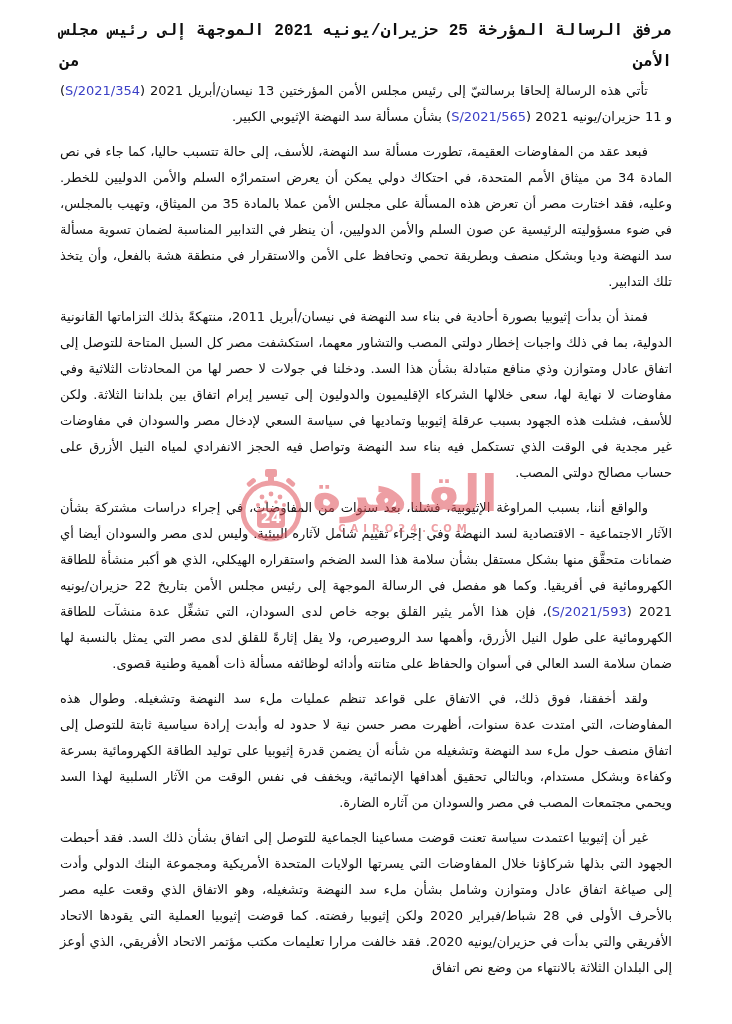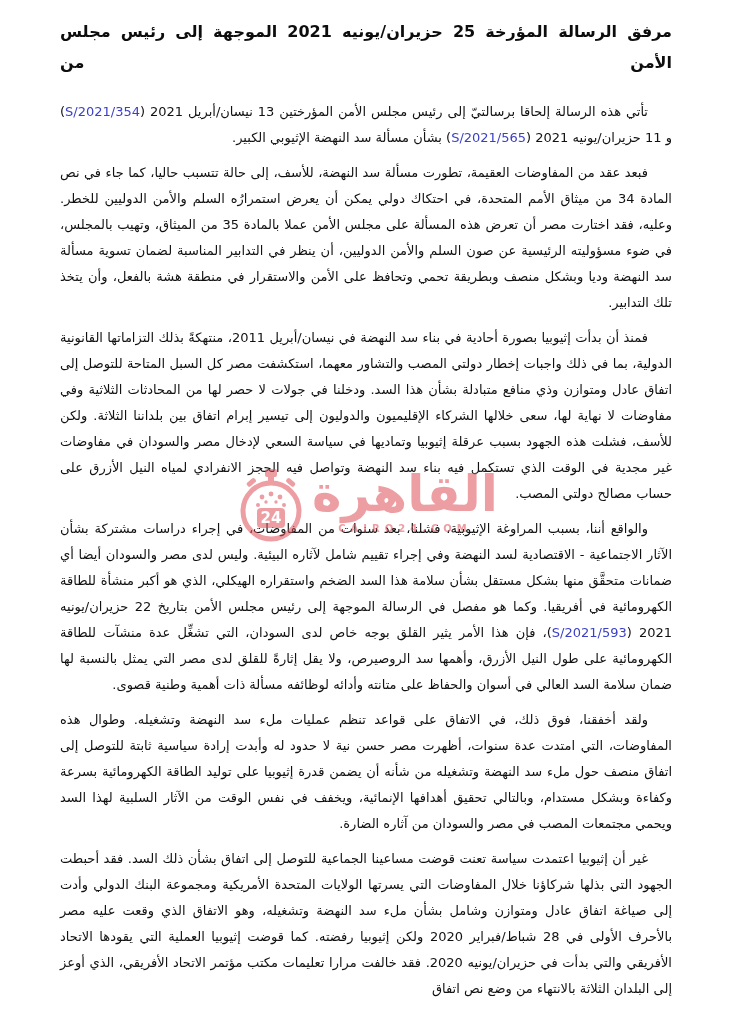--- a/index.html
+++ b/index.html
@@ -17,21 +17,22 @@
     overflow: hidden;
     direction: rtl;
     font-family: "DejaVu Sans", sans-serif;
     color: #111111;
   }
   .title {
     font-weight: bold;
     font-size: 16px;
     line-height: 31px;
     color: #0d0d0d;
-    margin-bottom: 21px;
+    margin-bottom: 0;
+    font-family: Liberation Mono, monospace;
   }
   .title-line1 {
     text-align: justify;
     text-align-last: justify;
   }
   .title-line2 {
     text-align: right;
   }
   .body-text { position: relative; z-index: 1; }
   .para {

